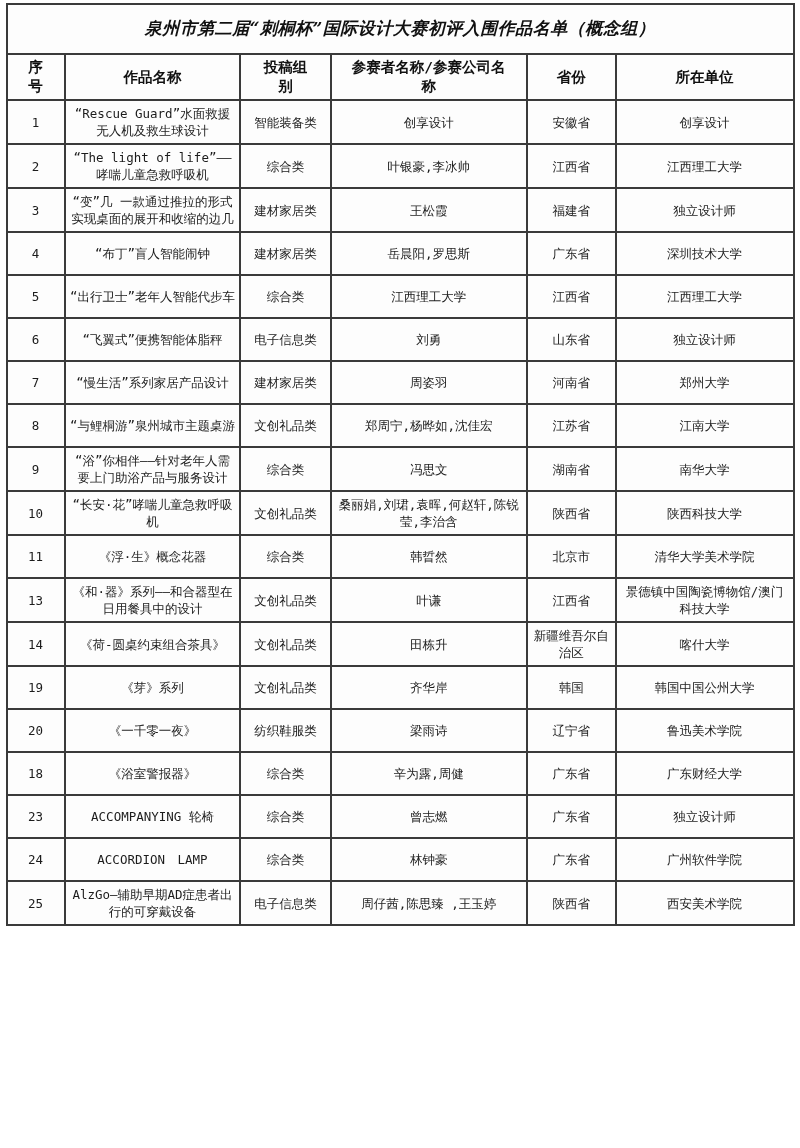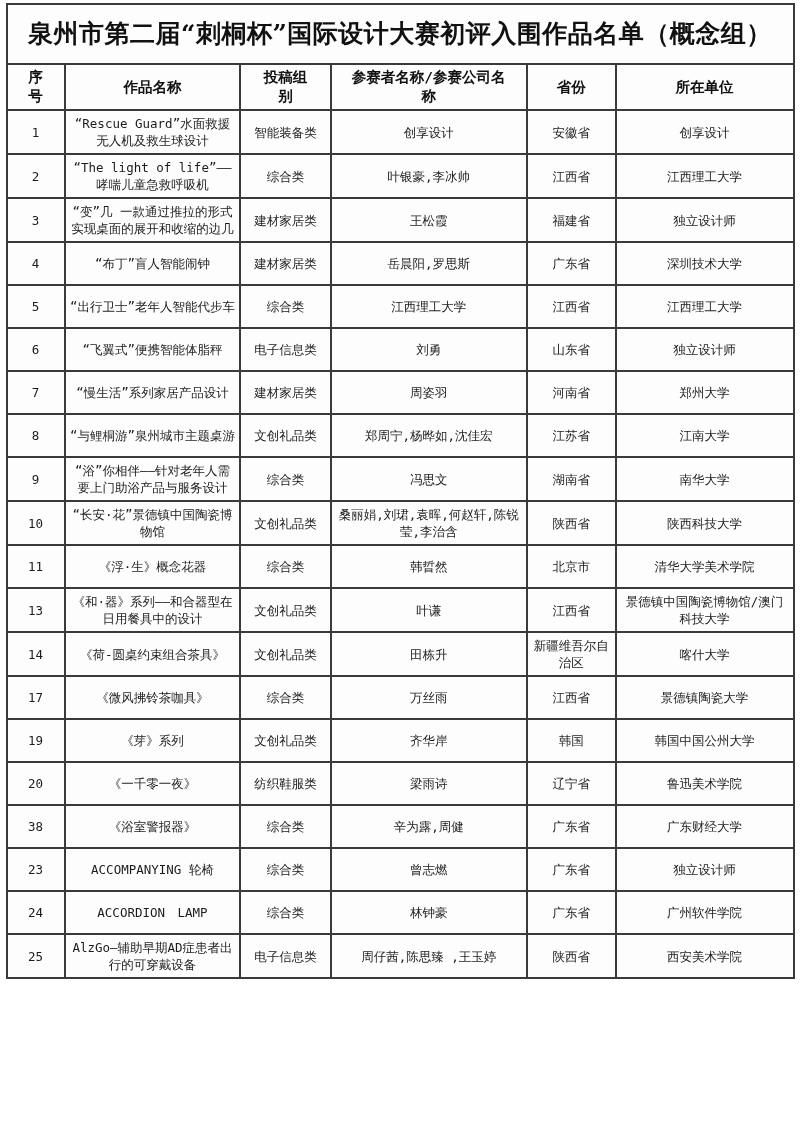--- a/index.html
+++ b/index.html
@@ -12,25 +12,26 @@
   .sheet{
     width:789px;
     margin:3px auto 6px auto;
     background:#fdfdfd;
   }
   .doc-title{
     border:2px solid #3a3a3a;
     border-bottom:none;
     font-family:"DejaVu Serif","Liberation Serif",serif;
     font-weight:bold;
-    font-size:25px;
+    font-size:17px;
     letter-spacing:0.5px;
     text-align:center;
     padding:12px 4px 13px 4px;
     color:#111;
+    font-style:italic;
   }
   table.entries{
     width:100%;
     border-collapse:collapse;
     table-layout:fixed;
   }
   table.entries th,
   table.entries td{
     border:2px solid #3a3a3a;
     text-align:center;
@@ -151,21 +152,21 @@
         <tr>
           <td>9</td>
           <td>“浴”你相伴——针对老年人需要上门助浴产品与服务设计</td>
           <td>综合类</td>
           <td>冯思文</td>
           <td>湖南省</td>
           <td>南华大学</td>
         </tr>
         <tr>
           <td>10</td>
-          <td>“长安·花”景德镇中国陶瓷博物馆</td>
+          <td>“长安·花”哮喘儿童急救呼吸机</td>
           <td>文创礼品类</td>
           <td>桑丽娟,刘珺,袁晖,何赵轩,陈锐莹,李治含</td>
           <td>陕西省</td>
           <td>陕西科技大学</td>
         </tr>
         <tr>
           <td>11</td>
           <td>《浮·生》概念花器</td>
           <td>综合类</td>
           <td>韩晢然</td>
@@ -180,47 +181,39 @@
           <td>江西省</td>
           <td>景德镇中国陶瓷博物馆/澳门科技大学</td>
         </tr>
         <tr>
           <td>14</td>
           <td>《荷-圆桌约束组合茶具》</td>
           <td>文创礼品类</td>
           <td>田栋升</td>
           <td>新疆维吾尔自治区</td>
           <td>喀什大学</td>
-        </tr>
-        <tr>
-          <td>17</td>
-          <td>《微风拂铃茶咖具》</td>
-          <td>综合类</td>
-          <td>万丝雨</td>
-          <td>江西省</td>
-          <td>景德镇陶瓷大学</td>
         </tr>
         <tr>
           <td>19</td>
           <td>《芽》系列</td>
           <td>文创礼品类</td>
           <td>齐华岸</td>
           <td>韩国</td>
           <td>韩国中国公州大学</td>
         </tr>
         <tr>
           <td>20</td>
           <td>《一千零一夜》</td>
           <td>纺织鞋服类</td>
           <td>梁雨诗</td>
           <td>辽宁省</td>
           <td>鲁迅美术学院</td>
         </tr>
         <tr>
-          <td>38</td>
+          <td>18</td>
           <td>《浴室警报器》</td>
           <td>综合类</td>
           <td>辛为露,周健</td>
           <td>广东省</td>
           <td>广东财经大学</td>
         </tr>
         <tr>
           <td>23</td>
           <td>ACCOMPANYING 轮椅</td>
           <td>综合类</td>

